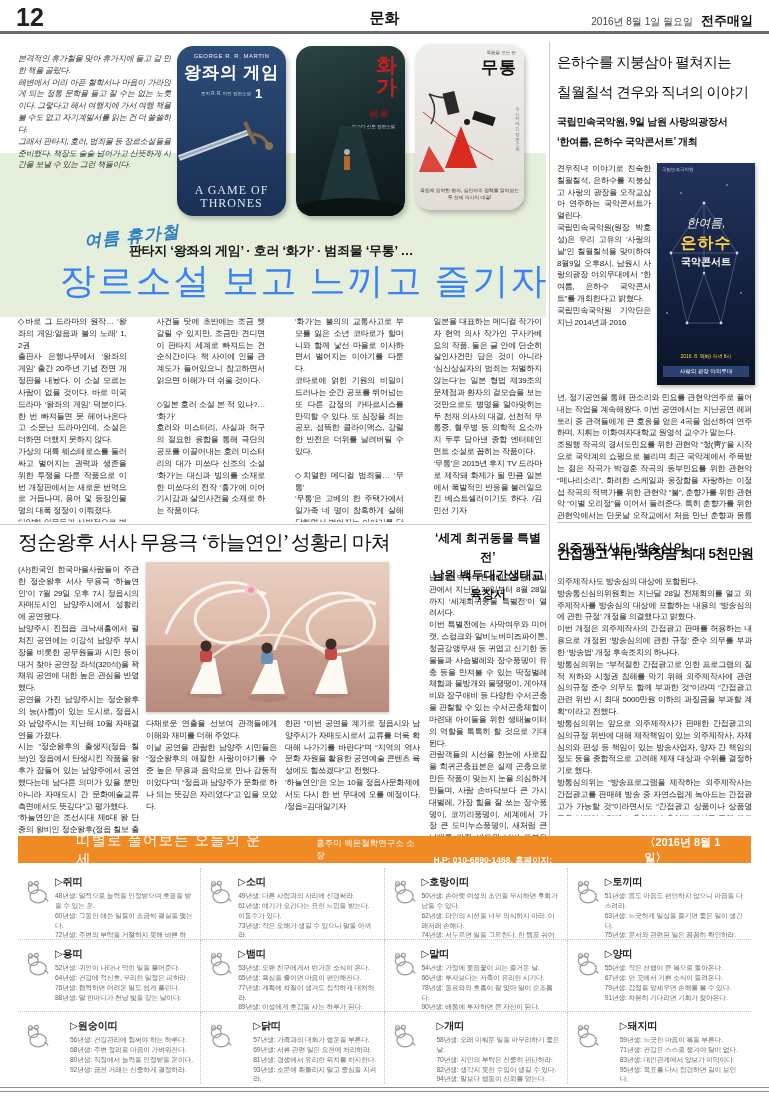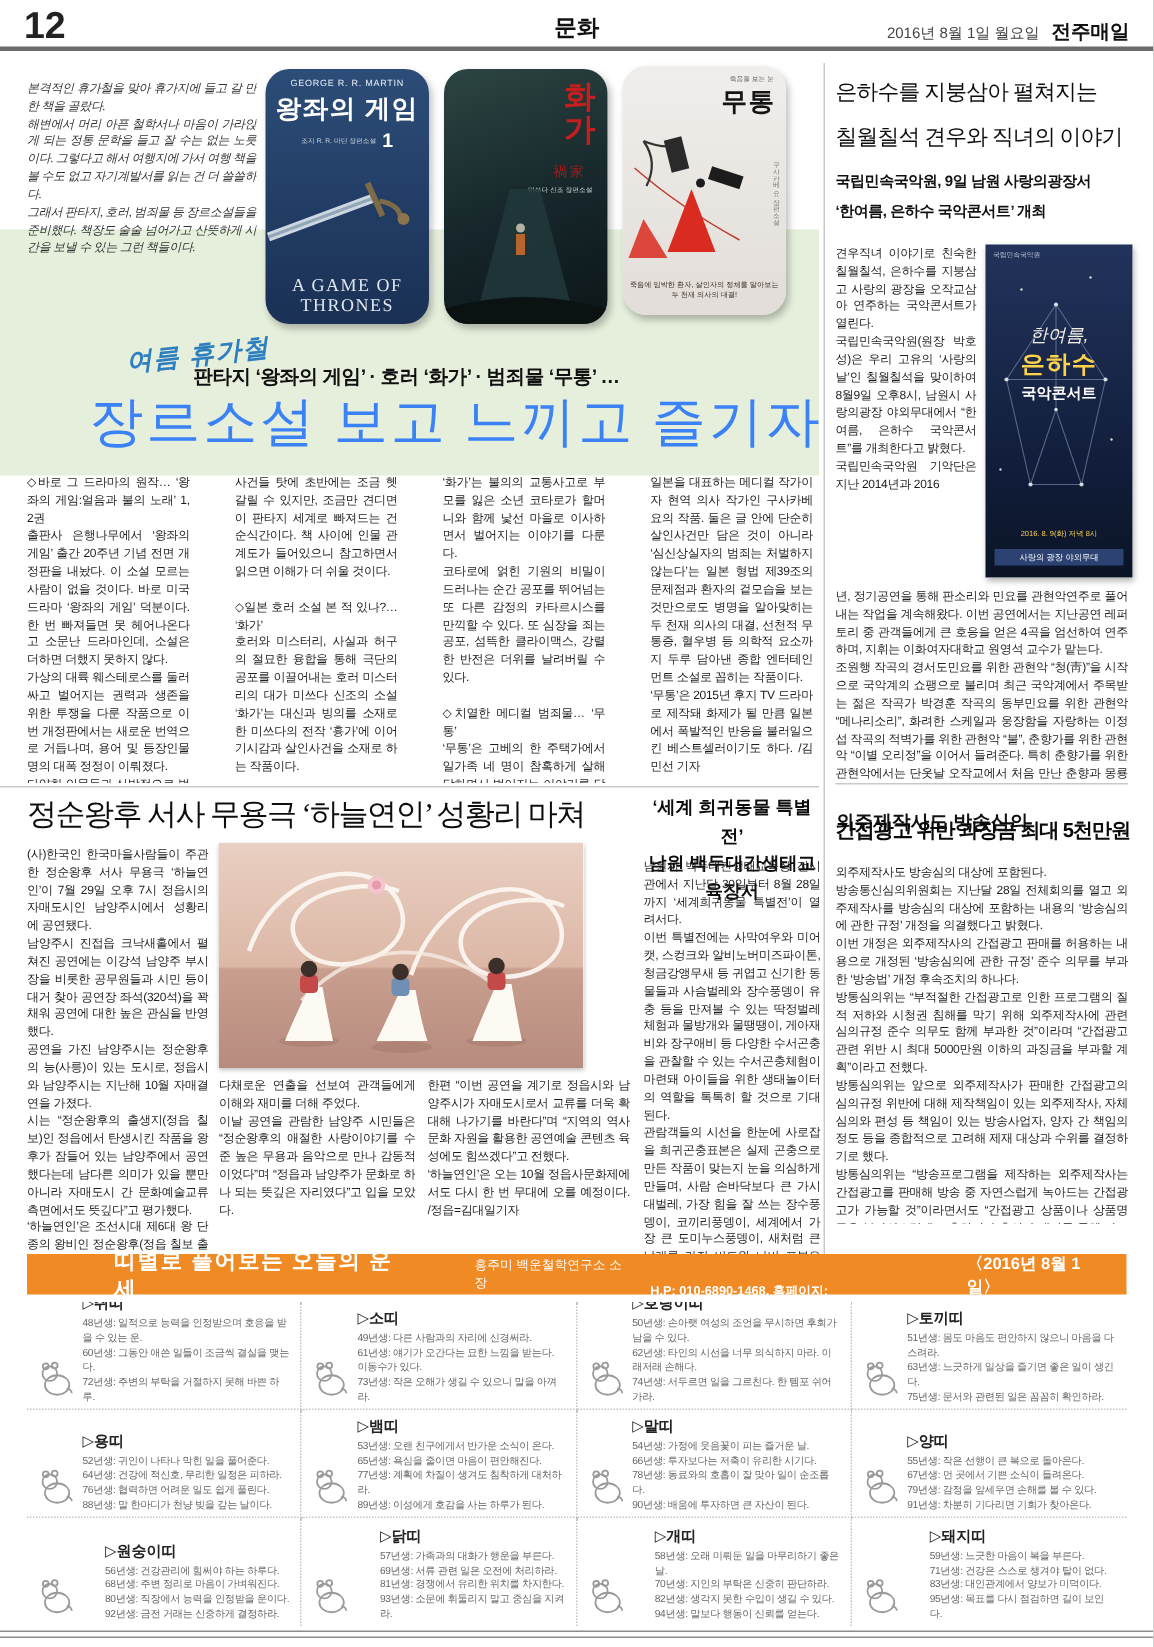--- a/index.html
+++ b/index.html
@@ -51,26 +51,26 @@
   
   .poster { left:657px; top:163px; width:98px; height:222px; background:linear-gradient(#22335c,#101c38 70%,#0b1426); overflow:hidden; box-shadow:1px 2px 4px rgba(0,0,0,.3); }
   .po-org { position:absolute; top:4px; left:5px; font-size:4.5px; color:#bcc6da; }
   .po-l1 { position:absolute; top:52px; left:0; right:0; text-align:center; font-size:12px; font-style:italic; color:#f3f0e6; }
   .po-l2 { position:absolute; top:70px; left:0; right:0; text-align:center; font-size:16px; font-weight:bold; color:#ffd24a; letter-spacing:1px; }
   .po-l3 { position:absolute; top:92px; left:0; right:0; text-align:center; font-size:10px; font-weight:bold; color:#fff; }
   .po-date { position:absolute; bottom:26px; left:0; right:0; text-align:center; font-size:5px; color:#ffd24a; }
   .po-venue { position:absolute; bottom:8px; left:6px; right:6px; text-align:center; font-size:5.5px; color:#fff; background:#2c4272; padding:2px 0; }
   
   .hbar { left:18px; top:836px; width:733px; height:27px; background:#f08a24; color:#fff; display:flex; align-items:center; }
-  .hbar-title { margin-left:58px; font-size:14.5px; font-weight:bold; letter-spacing:1px; }
+  .hbar-title { margin-left:58px; font-size:14.5px; font-weight:normal; letter-spacing:1px; }
   .hbar-src { margin-left:46px; font-size:8.5px; }
   .hbar-contact { margin-left:14px; font-size:8.5px; font-weight:bold;margin-top:32px; }
   .hbar-date { margin-left:auto; margin-right:12px; font-size:11px; font-weight:bold; }
   .hgrid { left:18px; top:868px; width:733px; height:216px; display:grid; grid-template-columns:repeat(4,1fr); grid-auto-rows:72px; }
-  .hcell { display:flex; gap:5px; padding:7px 7px 2px 6px; border-right:1px dotted #c4c4c4; border-bottom:1px dotted #c4c4c4; overflow:hidden;align-items:flex-end; }
+  .hcell { display:flex; gap:5px; padding:7px 7px 2px 6px; border-right:1px dotted #c4c4c4; border-bottom:1px dotted #c4c4c4; overflow:hidden; }
   .hcell:nth-child(4n) { border-right:none; }
   .hcell:nth-child(n+9) { border-bottom:none;gap:20px; }
   .hico { flex:0 0 26px; padding-top:4px; }
   .hname { font-size:10px; font-weight:bold; color:#222; margin-bottom:2px; }
   .hline { font-size:6.8px; line-height:1.45; color:#666; letter-spacing:-0.2px; }
   .bottom-rule { left:0; top:1087px; width:769px; height:5px; border-top:1px solid #8d8d8d; border-bottom:1px solid #8d8d8d; }
 </style>
 </head>
 <body>
 

